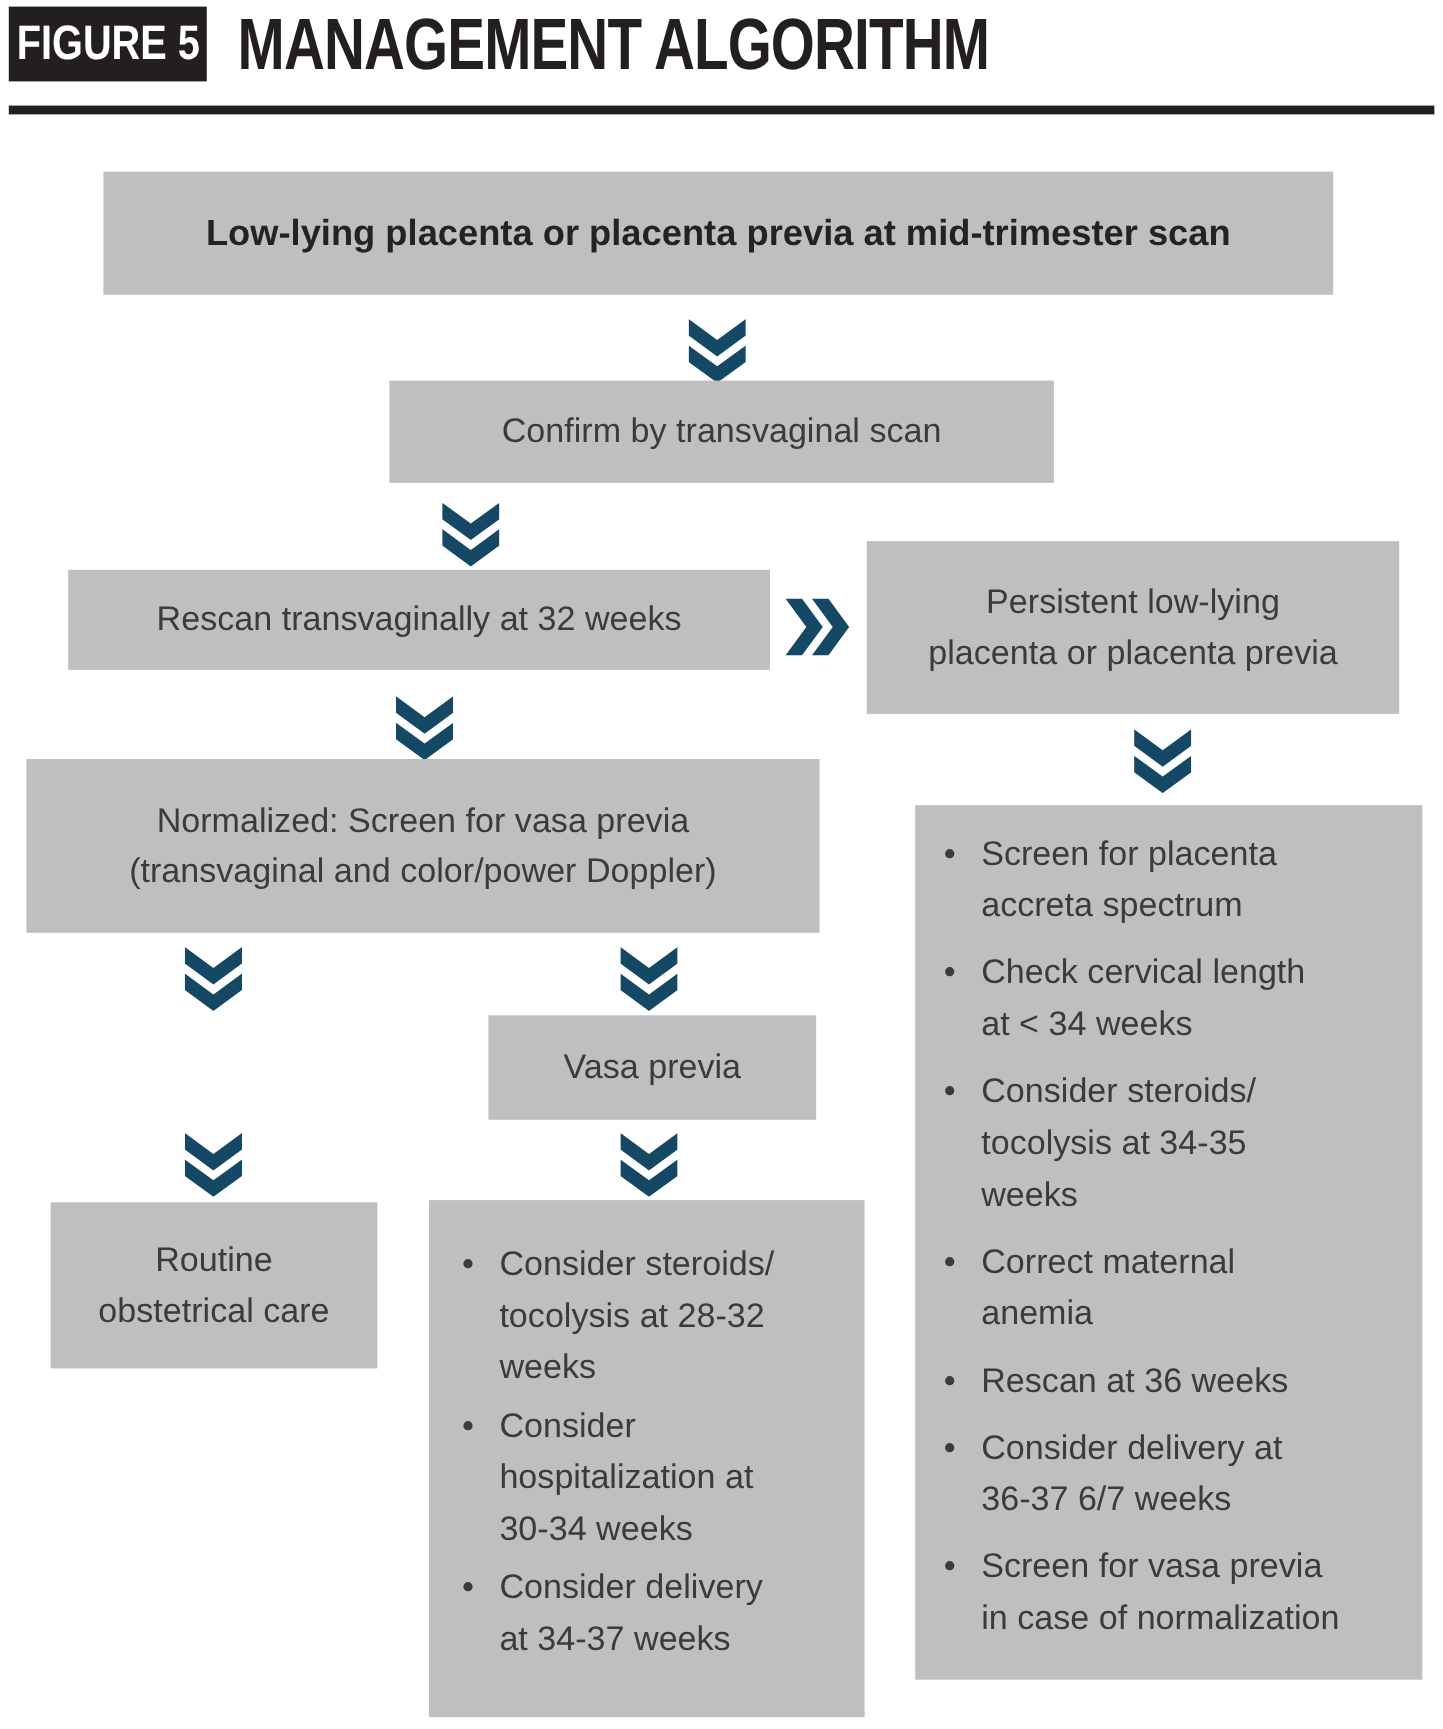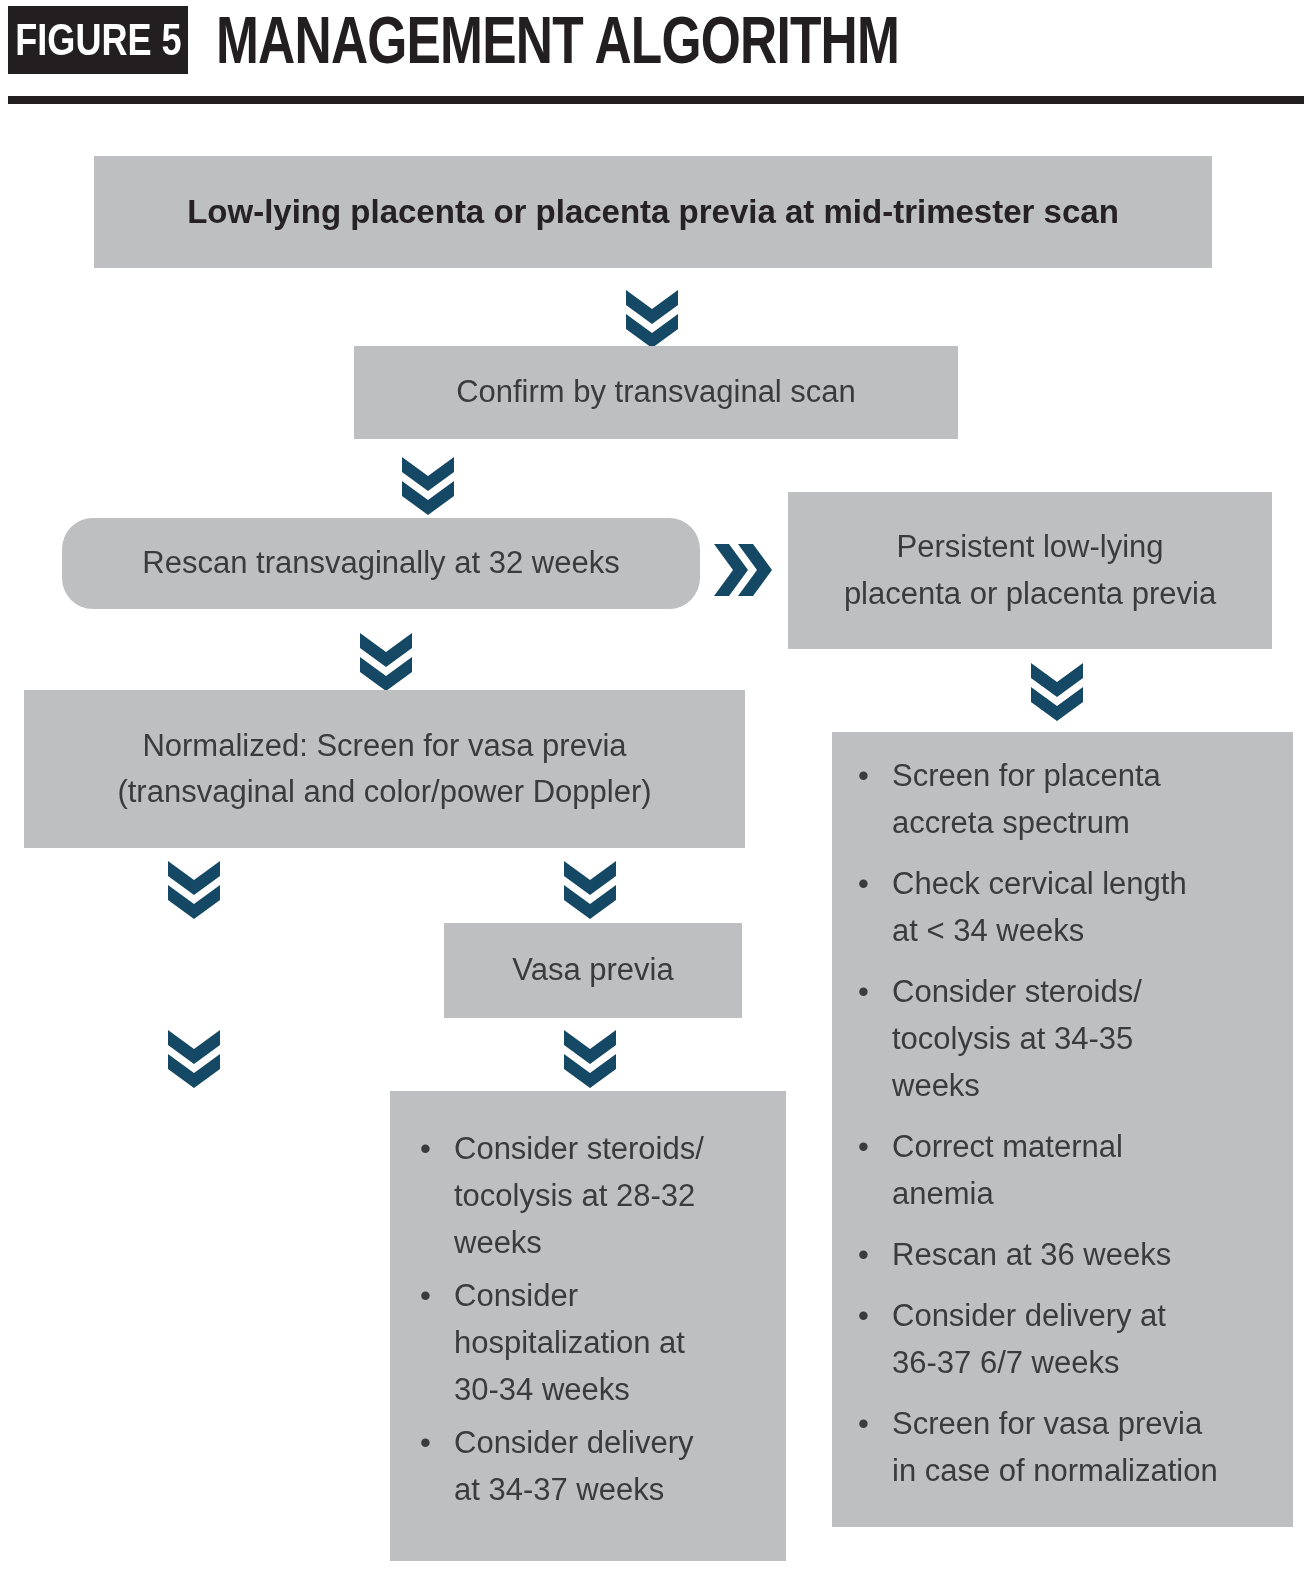--- a/index.html
+++ b/index.html
@@ -68,21 +68,21 @@
 
   <div class="fbox" style="left:354px;top:346px;width:604px;height:93px;">Confirm by transvaginal scan</div>
 
   <div class="chev" style="left:402px;top:457px;">
     <svg viewBox="0 0 52 58" aria-hidden="true">
         <path d="M0 0 L26 19 L52 0 L52 15 L26 34 L0 15 Z"></path>
         <path d="M0 24 L26 43 L52 24 L52 39 L26 58 L0 39 Z"></path>
       </svg>
   </div>
 
-  <div class="fbox" style="left:62px;top:518px;width:638px;height:91px;border-radius:31px;">Rescan transvaginally at 32 weeks</div>
+  <div class="fbox" style="left:62px;top:518px;width:638px;height:91px;">Rescan transvaginally at 32 weeks</div>
 
   <div class="chev right" style="left:717px;top:541px;">
     <svg viewBox="0 0 52 58" aria-hidden="true">
         <path d="M0 0 L26 19 L52 0 L52 15 L26 34 L0 15 Z"></path>
         <path d="M0 24 L26 43 L52 24 L52 39 L26 58 L0 39 Z"></path>
       </svg>
   </div>
 
   <div class="fbox" style="left:788px;top:492px;width:484px;height:157px;">Persistent low-lying
 placenta or placenta previa</div>
@@ -125,20 +125,22 @@
         <path d="M0 24 L26 43 L52 24 L52 39 L26 58 L0 39 Z"></path>
       </svg>
   </div>
   <div class="chev" style="left:564px;top:1030px;">
     <svg viewBox="0 0 52 58" aria-hidden="true">
         <path d="M0 0 L26 19 L52 0 L52 15 L26 34 L0 15 Z"></path>
         <path d="M0 24 L26 43 L52 24 L52 39 L26 58 L0 39 Z"></path>
       </svg>
   </div>
 
+  <div class="fbox" style="left:46px;top:1093px;width:297px;height:151px;">Routine
+obstetrical care</div>
 
   <div class="list-box vasa-list" style="left:390px;top:1091px;width:396px;height:470px;">
     <ul>
         <li>Consider steroids/
 tocolysis at 28-32
 weeks</li>
         <li>Consider
 hospitalization at
 30-34 weeks</li>
         <li>Consider delivery

